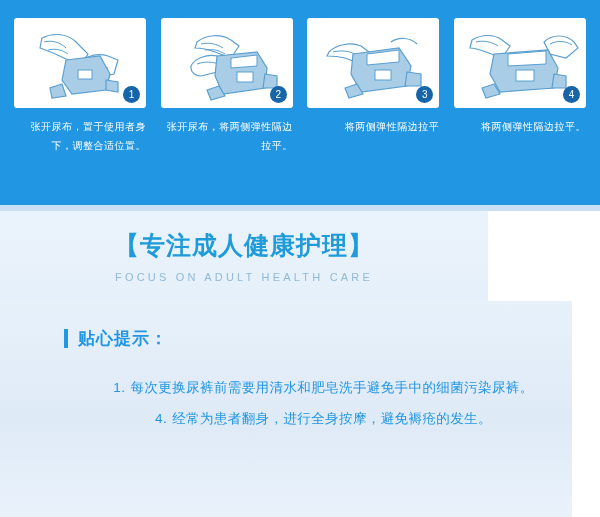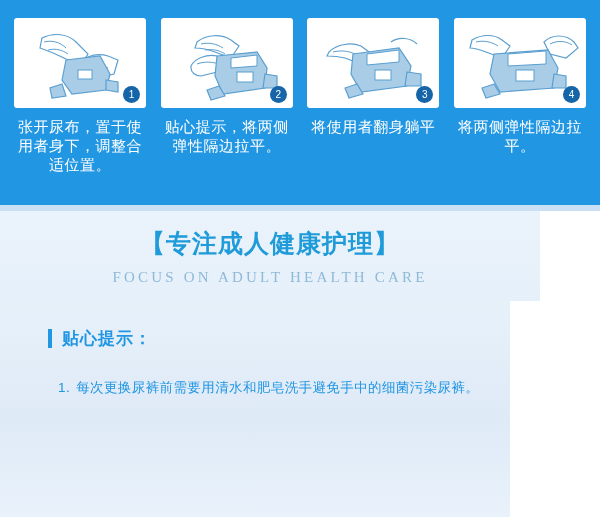--- a/index.html
+++ b/index.html
@@ -52,67 +52,67 @@
     background: #1565a8;
     color: #ffffff;
     font-size: 10px;
     line-height: 17px;
     text-align: center;
     font-family: "Liberation Sans", sans-serif;
   }
   .step-caption {
     margin-top: 9px;
     color: #ffffff;
-    font-size: 15px;
+    font-size: 10px;
     line-height: 19px;
     letter-spacing: 0.5px;
-    text-align: center;
+    text-align: right;
     width: 132px;
   }
 
   
   .divider-strip {
     width: 600px;
     height: 6px;
     background: #c9dff3;
   }
 
   
   .focus-block {
-    width: 540px;
+    width: 488px;
     height: 90px;
     background: linear-gradient(to bottom, #eaf3fb 0%, #e6f0fa 100%);
     display: flex;
     flex-direction: column;
     align-items: center;
     justify-content: center;
   }
   .focus-cn {
     color: #1e9bd8;
     font-size: 25px;
     font-weight: bold;
     letter-spacing: 1px;
     font-family: "Liberation Sans", sans-serif;
   }
   .focus-en {
     margin-top: 9px;
     color: #8fb9d8;
-    font-size: 15px;
+    font-size: 11px;
     letter-spacing: 3.2px;
-    font-family: Liberation Serif, serif;
+    font-family: Liberation Sans, sans-serif;
   }
 
   
   .tips-block {
     position: relative;
-    width: 510px;
+    width: 572px;
     height: 216px;
     background: linear-gradient(to bottom, #e7f1fa 0%, #dfeaf7 55%, #e9f2fb 100%);
     box-sizing: border-box;
-    padding: 26px 0 0 0;
+    padding: 26px 0 0 16px;
   }
   .tips-title {
     display: flex;
     align-items: center;
     margin-left: 48px;
     margin-bottom: 22px;
   }
   .tips-title-bar {
     width: 4px;
     height: 19px;
@@ -123,20 +123,21 @@
     color: #2196e3;
     font-size: 17px;
     font-weight: bold;
     letter-spacing: 1px;
   }
   .tips-list {
     margin: 0;
     padding: 0;
     list-style: none;
     margin-left: 58px;
+    text-align: center;
   }
   .tips-list li {
     color: #2196e3;
     font-size: 13.5px;
     line-height: 31px;
     letter-spacing: 0.4px;
     white-space: nowrap;
   }
   .tip-num {
     display: inline-block;
@@ -176,38 +177,38 @@
         <path d="M30 48 C34 40 46 36 56 38 L62 42 L56 54 L40 58 C34 58 30 54 30 50 Z" fill="#ffffff" stroke="#5b9fd0" stroke-width="1.2"></path>
         <path d="M36 46 C44 43 52 44 58 46" fill="none" stroke="#5b9fd0" stroke-width="1"></path>
         <path d="M56 38 L96 34 L106 50 L104 70 L62 76 L54 58 Z" fill="#a9cde6" stroke="#5b9fd0" stroke-width="1.2"></path>
         <path d="M70 40 L96 37 L96 48 L70 50 Z" fill="#ffffff" stroke="#5b9fd0" stroke-width="1"></path>
         <rect x="76" y="54" width="16" height="10" fill="#ffffff" stroke="#5b9fd0" stroke-width="1"></rect>
         <path d="M104 56 L116 58 L116 70 L102 70 Z" fill="#a9cde6" stroke="#5b9fd0" stroke-width="1.2"></path>
         <path d="M58 68 L46 72 L50 82 L64 78 Z" fill="#a9cde6" stroke="#5b9fd0" stroke-width="1.2"></path>
       </svg>
       <span class="step-badge">2</span>
     </div>
-    <div class="step-caption">贴心提示，将两侧弹性隔边拉平。</div>
+    <div class="step-caption">张开尿布，将两侧弹性隔边拉平。</div>
   </div>
 
   <div class="step">
     <div class="step-img">
       <svg width="132" height="90" viewBox="0 0 132 90">
         <path d="M22 34 C30 26 44 24 54 28 L62 34 L54 46 L38 40 C30 38 24 38 20 38 Z" fill="#ffffff" stroke="#5b9fd0" stroke-width="1.2"></path>
         <path d="M26 34 C34 32 42 33 48 36" fill="none" stroke="#5b9fd0" stroke-width="1"></path>
         <path d="M46 36 L92 30 L104 48 L100 68 L54 74 L44 56 Z" fill="#a9cde6" stroke="#5b9fd0" stroke-width="1.2"></path>
         <path d="M60 36 L92 32 L92 44 L60 47 Z" fill="#ffffff" stroke="#5b9fd0" stroke-width="1"></path>
         <rect x="68" y="52" width="16" height="10" fill="#ffffff" stroke="#5b9fd0" stroke-width="1"></rect>
         <path d="M100 54 L114 56 L114 68 L98 68 Z" fill="#a9cde6" stroke="#5b9fd0" stroke-width="1.2"></path>
         <path d="M50 66 L38 70 L42 80 L56 76 Z" fill="#a9cde6" stroke="#5b9fd0" stroke-width="1.2"></path>
         <path d="M84 24 C92 18 104 20 110 26" fill="none" stroke="#5b9fd0" stroke-width="1.2"></path>
       </svg>
       <span class="step-badge">3</span>
     </div>
-    <div class="step-caption">将使用者翻身躺平</div>
+    <div class="step-caption">将两侧弹性隔边拉平</div>
   </div>
 
   <div class="step">
     <div class="step-img">
       <svg width="132" height="90" viewBox="0 0 132 90">
         <path d="M18 22 C28 16 40 16 48 22 L56 28 L48 40 L32 34 C24 31 20 30 16 30 Z" fill="#ffffff" stroke="#5b9fd0" stroke-width="1.2"></path>
         <path d="M22 24 C30 22 38 24 44 28" fill="none" stroke="#5b9fd0" stroke-width="1"></path>
         <path d="M90 24 C98 16 112 16 120 24 L124 30 L112 40 L96 36 Z" fill="#ffffff" stroke="#5b9fd0" stroke-width="1.2"></path>
         <path d="M96 26 C104 22 112 23 118 27" fill="none" stroke="#5b9fd0" stroke-width="1"></path>
         <path d="M40 36 L94 32 L104 50 L100 70 L46 74 L36 56 Z" fill="#a9cde6" stroke="#5b9fd0" stroke-width="1.2"></path>
@@ -233,14 +234,18 @@
 <div class="tips-block">
   <div class="tips-title">
     <span class="tips-title-bar"></span>
     <span class="tips-title-text">贴心提示：</span>
   </div>
   <ul class="tips-list">
     <li>
       <span class="tip-num">1.</span>
       <span>每次更换尿裤前需要用清水和肥皂洗手避免手中的细菌污染尿裤。</span>
     </li>
+    <li>
+      <span class="tip-num">4.</span>
+      <span>经常为患者翻身，进行全身按摩，避免褥疮的发生。</span>
+    </li>
   </ul>
 </div>
 
 </body></html>

